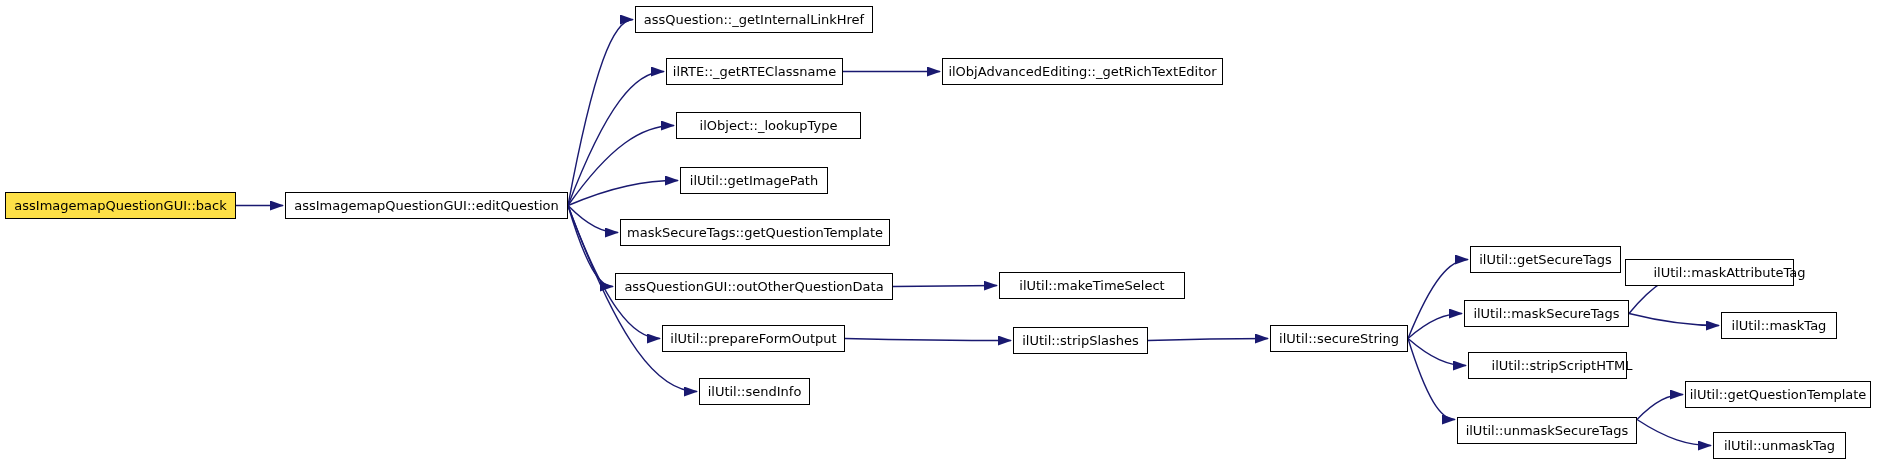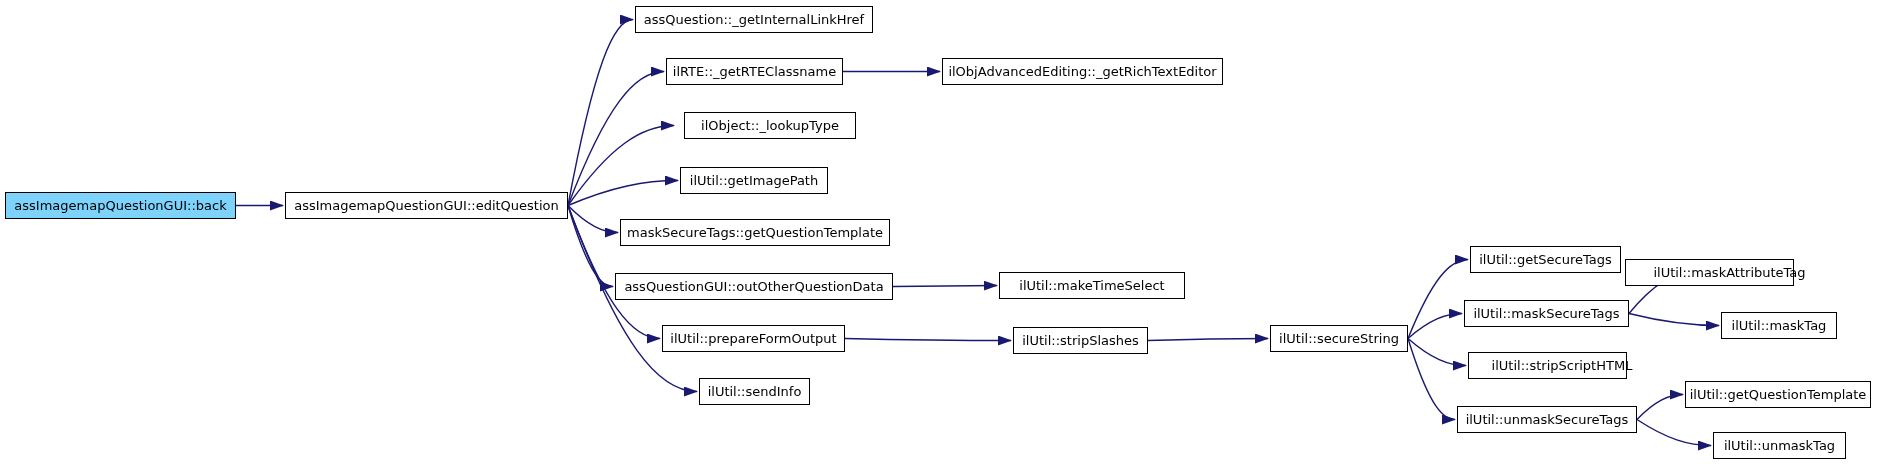--- a/index.html
+++ b/index.html
@@ -25,21 +25,21 @@
     font-size: 13px;
     line-height: 1;
     white-space: nowrap;
     display: flex;
     align-items: center;
     justify-content: center;
     padding: 0 4px;
     cursor: pointer;
   }
   .node.highlighted {
-    background: #7dd3fc;
+    background: #fde047;
     cursor: default;
   }
 </style>
 </head>
 <body>
 
 <div class="canvas" id="canvas">
   <svg class="edge-layer" id="edge-layer" width="1877" height="467">
     <defs>
       <marker id="arrowhead" markerUnits="userSpaceOnUse" markerWidth="14" markerHeight="10" refX="13" refY="5" orient="auto">
@@ -69,31 +69,31 @@
         <path d="M1637,419.5 C1655.4,400.75 1669.2,394.5 1683,394.5" fill="none" stroke="#191970" stroke-width="1.4" marker-end="url(#arrowhead)"></path>
         <path d="M1637,419.5 C1666.6,439 1688.8,445.5 1711,445.5" fill="none" stroke="#191970" stroke-width="1.4" marker-end="url(#arrowhead)"></path>
       </g>
   </svg>
   <div id="node-layer">
       <div class="node highlighted" style="left: 5px; top: 192px; width: 231px; height: 27px;">assImagemapQuestionGUI::back</div>
       <div class="node" style="left: 285px; top: 192px; width: 283px; height: 27px;">assImagemapQuestionGUI::editQuestion</div>
       <div class="node" style="left: 635px; top: 6px; width: 238px; height: 27px;">assQuestion::_getInternalLinkHref</div>
       <div class="node" style="left: 666px; top: 58px; width: 177px; height: 27px;">ilRTE::_getRTEClassname</div>
       <div class="node" style="left: 942px; top: 58px; width: 281px; height: 27px;">ilObjAdvancedEditing::_getRichTextEditor</div>
-      <div class="node" style="left: 676px; top: 112px; width: 172px; height: 27px; margin-left: 8px;">ilObject::_lookupType</div>
+      <div class="node" style="left: 676px; top: 112px; width: 185px; height: 27px;">ilObject::_lookupType</div>
       <div class="node" style="left: 680px; top: 167px; width: 148px; height: 27px;">ilUtil::getImagePath</div>
       <div class="node" style="left: 620px; top: 219px; width: 270px; height: 27px;">maskSecureTags::getQuestionTemplate</div>
       <div class="node" style="left: 615px; top: 273px; width: 278px; height: 27px;">assQuestionGUI::outOtherQuestionData</div>
       <div class="node" style="left: 999px; top: 272px; width: 186px; height: 27px;">ilUtil::makeTimeSelect</div>
       <div class="node" style="left: 662px; top: 325px; width: 183px; height: 27px;">ilUtil::prepareFormOutput</div>
       <div class="node" style="left: 1013px; top: 327px; width: 135px; height: 27px;">ilUtil::stripSlashes</div>
       <div class="node" style="left: 699px; top: 378px; width: 111px; height: 27px;">ilUtil::sendInfo</div>
       <div class="node" style="left: 1270px; top: 325px; width: 138px; height: 27px;">ilUtil::secureString</div>
       <div class="node" style="left: 1470px; top: 246px; width: 151px; height: 27px;">ilUtil::getSecureTags</div>
       <div class="node" style="left: 1464px; top: 300px; width: 165px; height: 27px;">ilUtil::maskSecureTags</div>
       <div class="node" style="left: 1625px; top: 259px; width: 169px; height: 27px; padding-left: 44px;">ilUtil::maskAttributeTag</div>
       <div class="node" style="left: 1721px; top: 312px; width: 116px; height: 27px;">ilUtil::maskTag</div>
       <div class="node" style="left: 1468px; top: 352px; width: 159px; height: 27px; padding-left: 33px;">ilUtil::stripScriptHTML</div>
-      <div class="node" style="left: 1457px; top: 406px; width: 180px; height: 27px;">ilUtil::unmaskSecureTags</div>
+      <div class="node" style="left: 1457px; top: 417px; width: 180px; height: 27px;">ilUtil::unmaskSecureTags</div>
       <div class="node" style="left: 1685px; top: 381px; width: 186px; height: 27px;">ilUtil::getQuestionTemplate</div>
       <div class="node" style="left: 1713px; top: 432px; width: 133px; height: 27px;">ilUtil::unmaskTag</div>
     </div>
 </div>
 
 </body></html>

